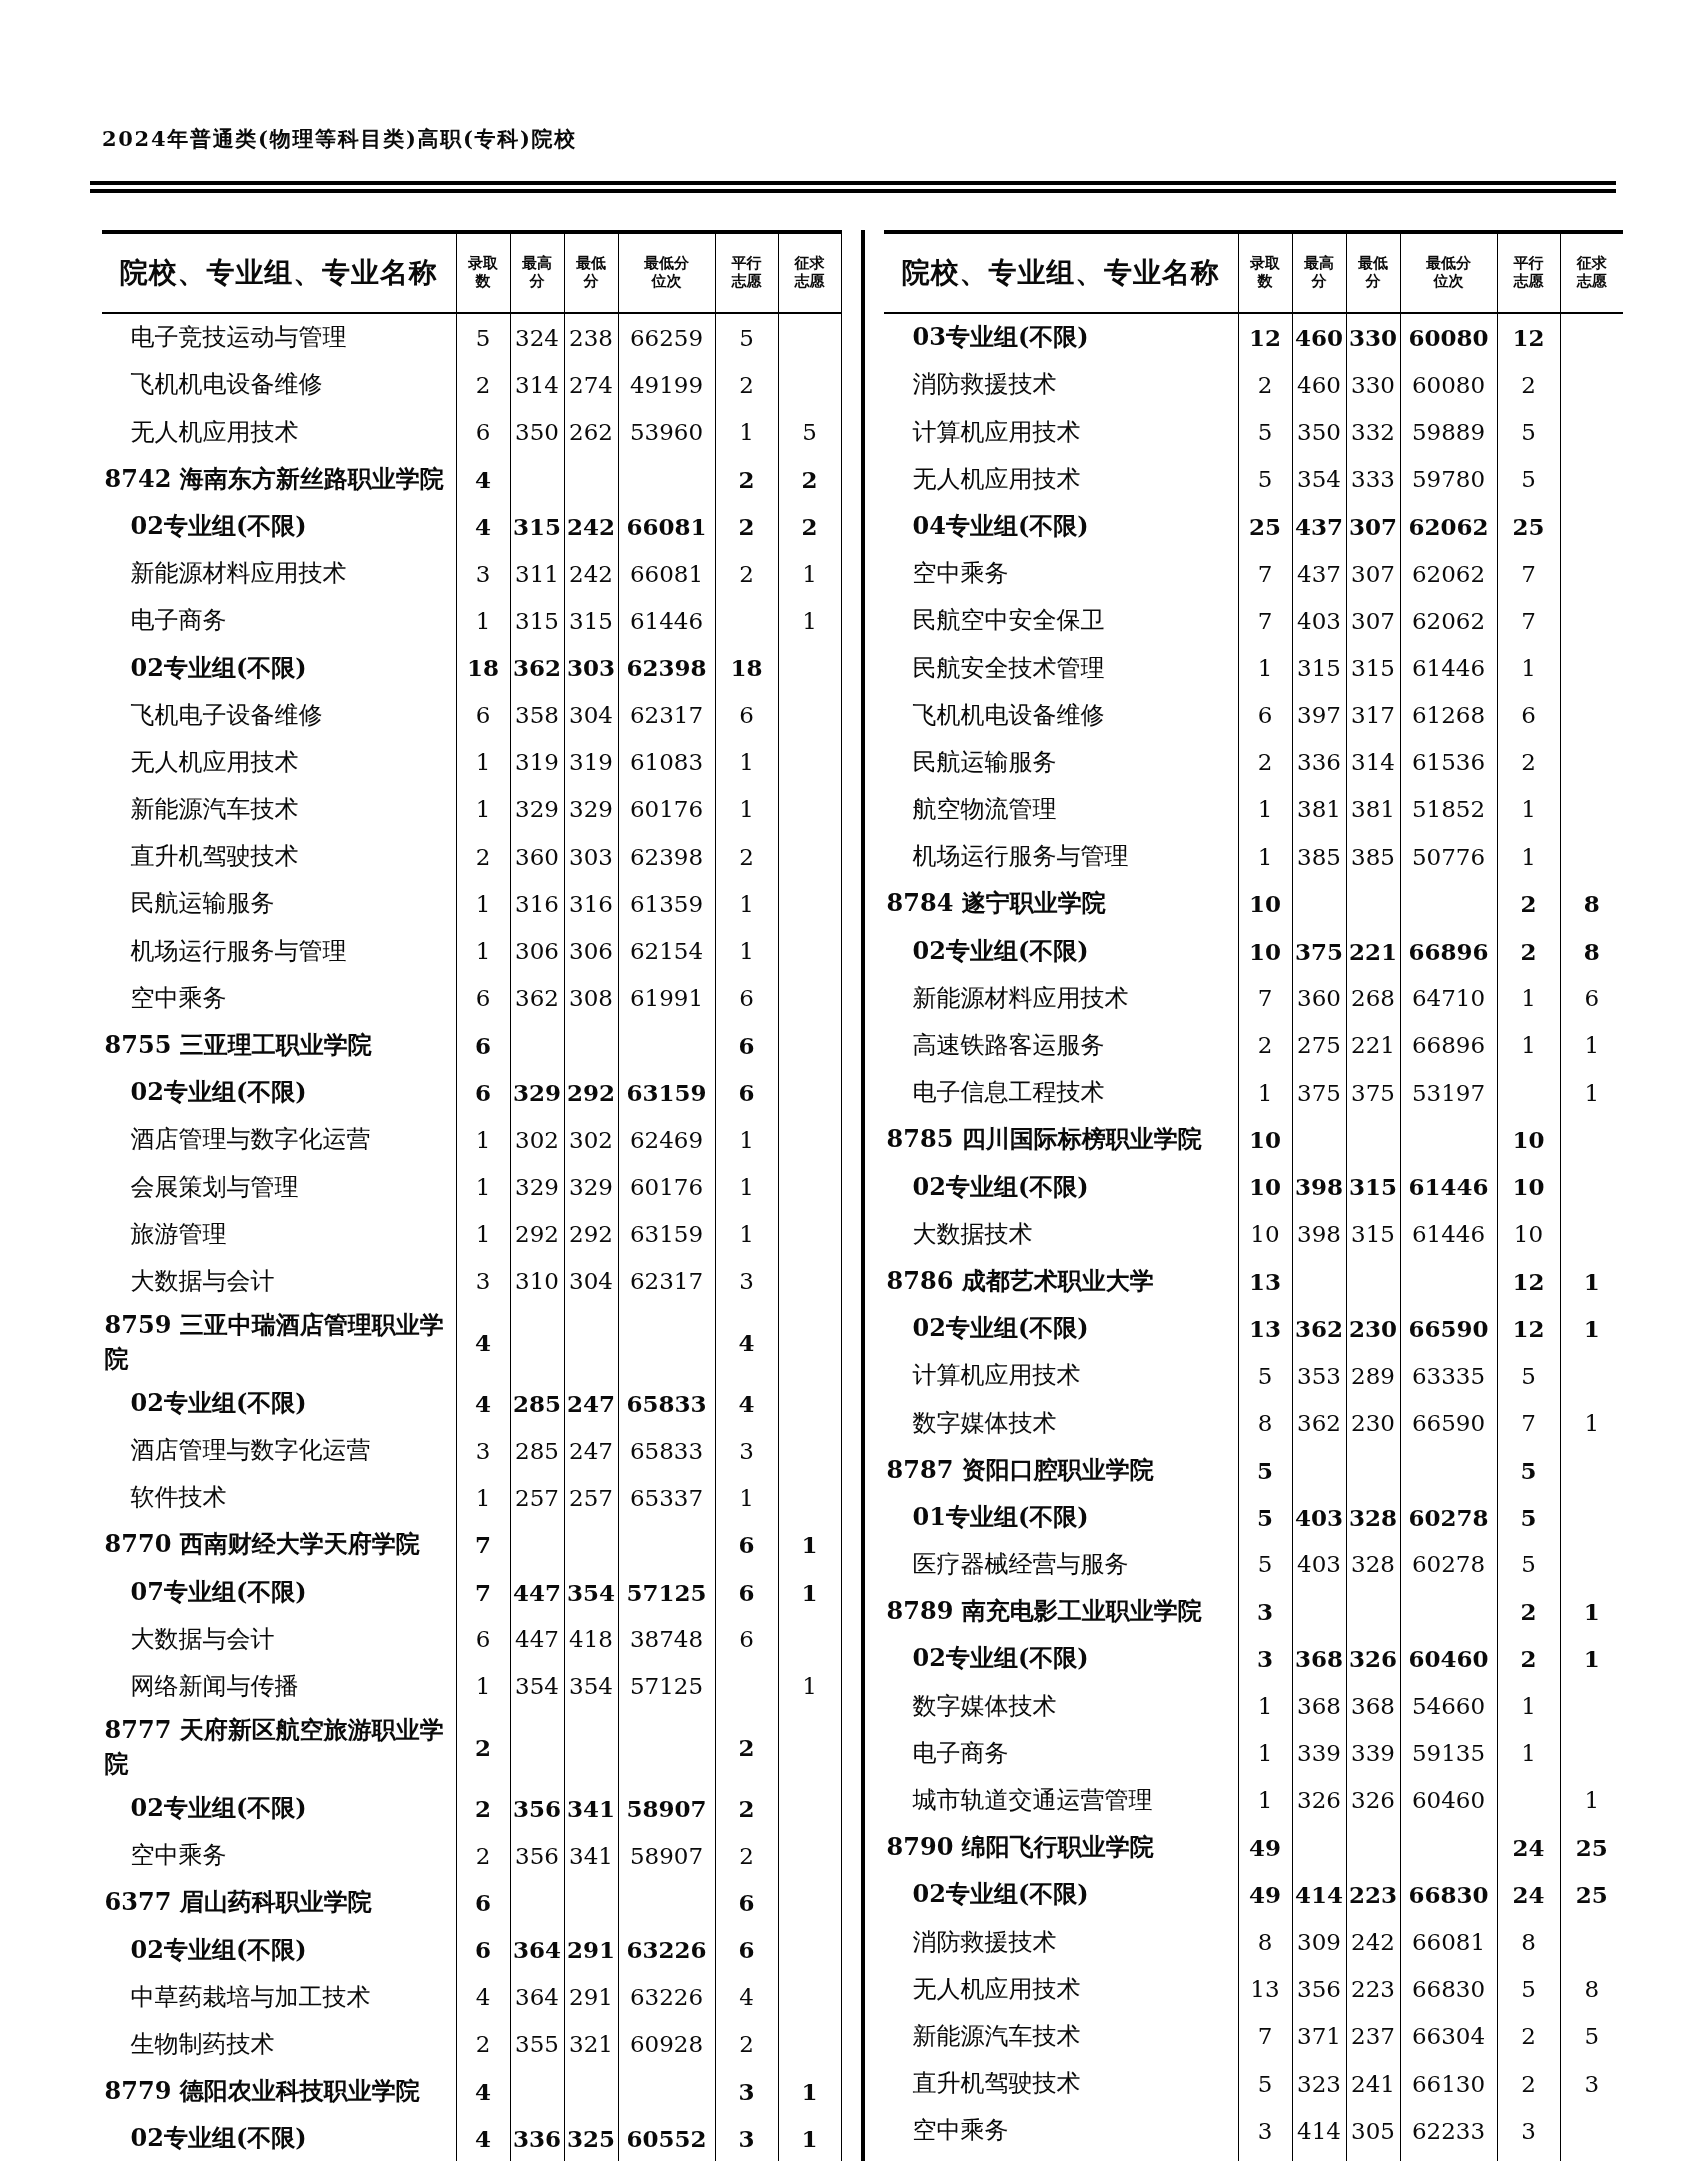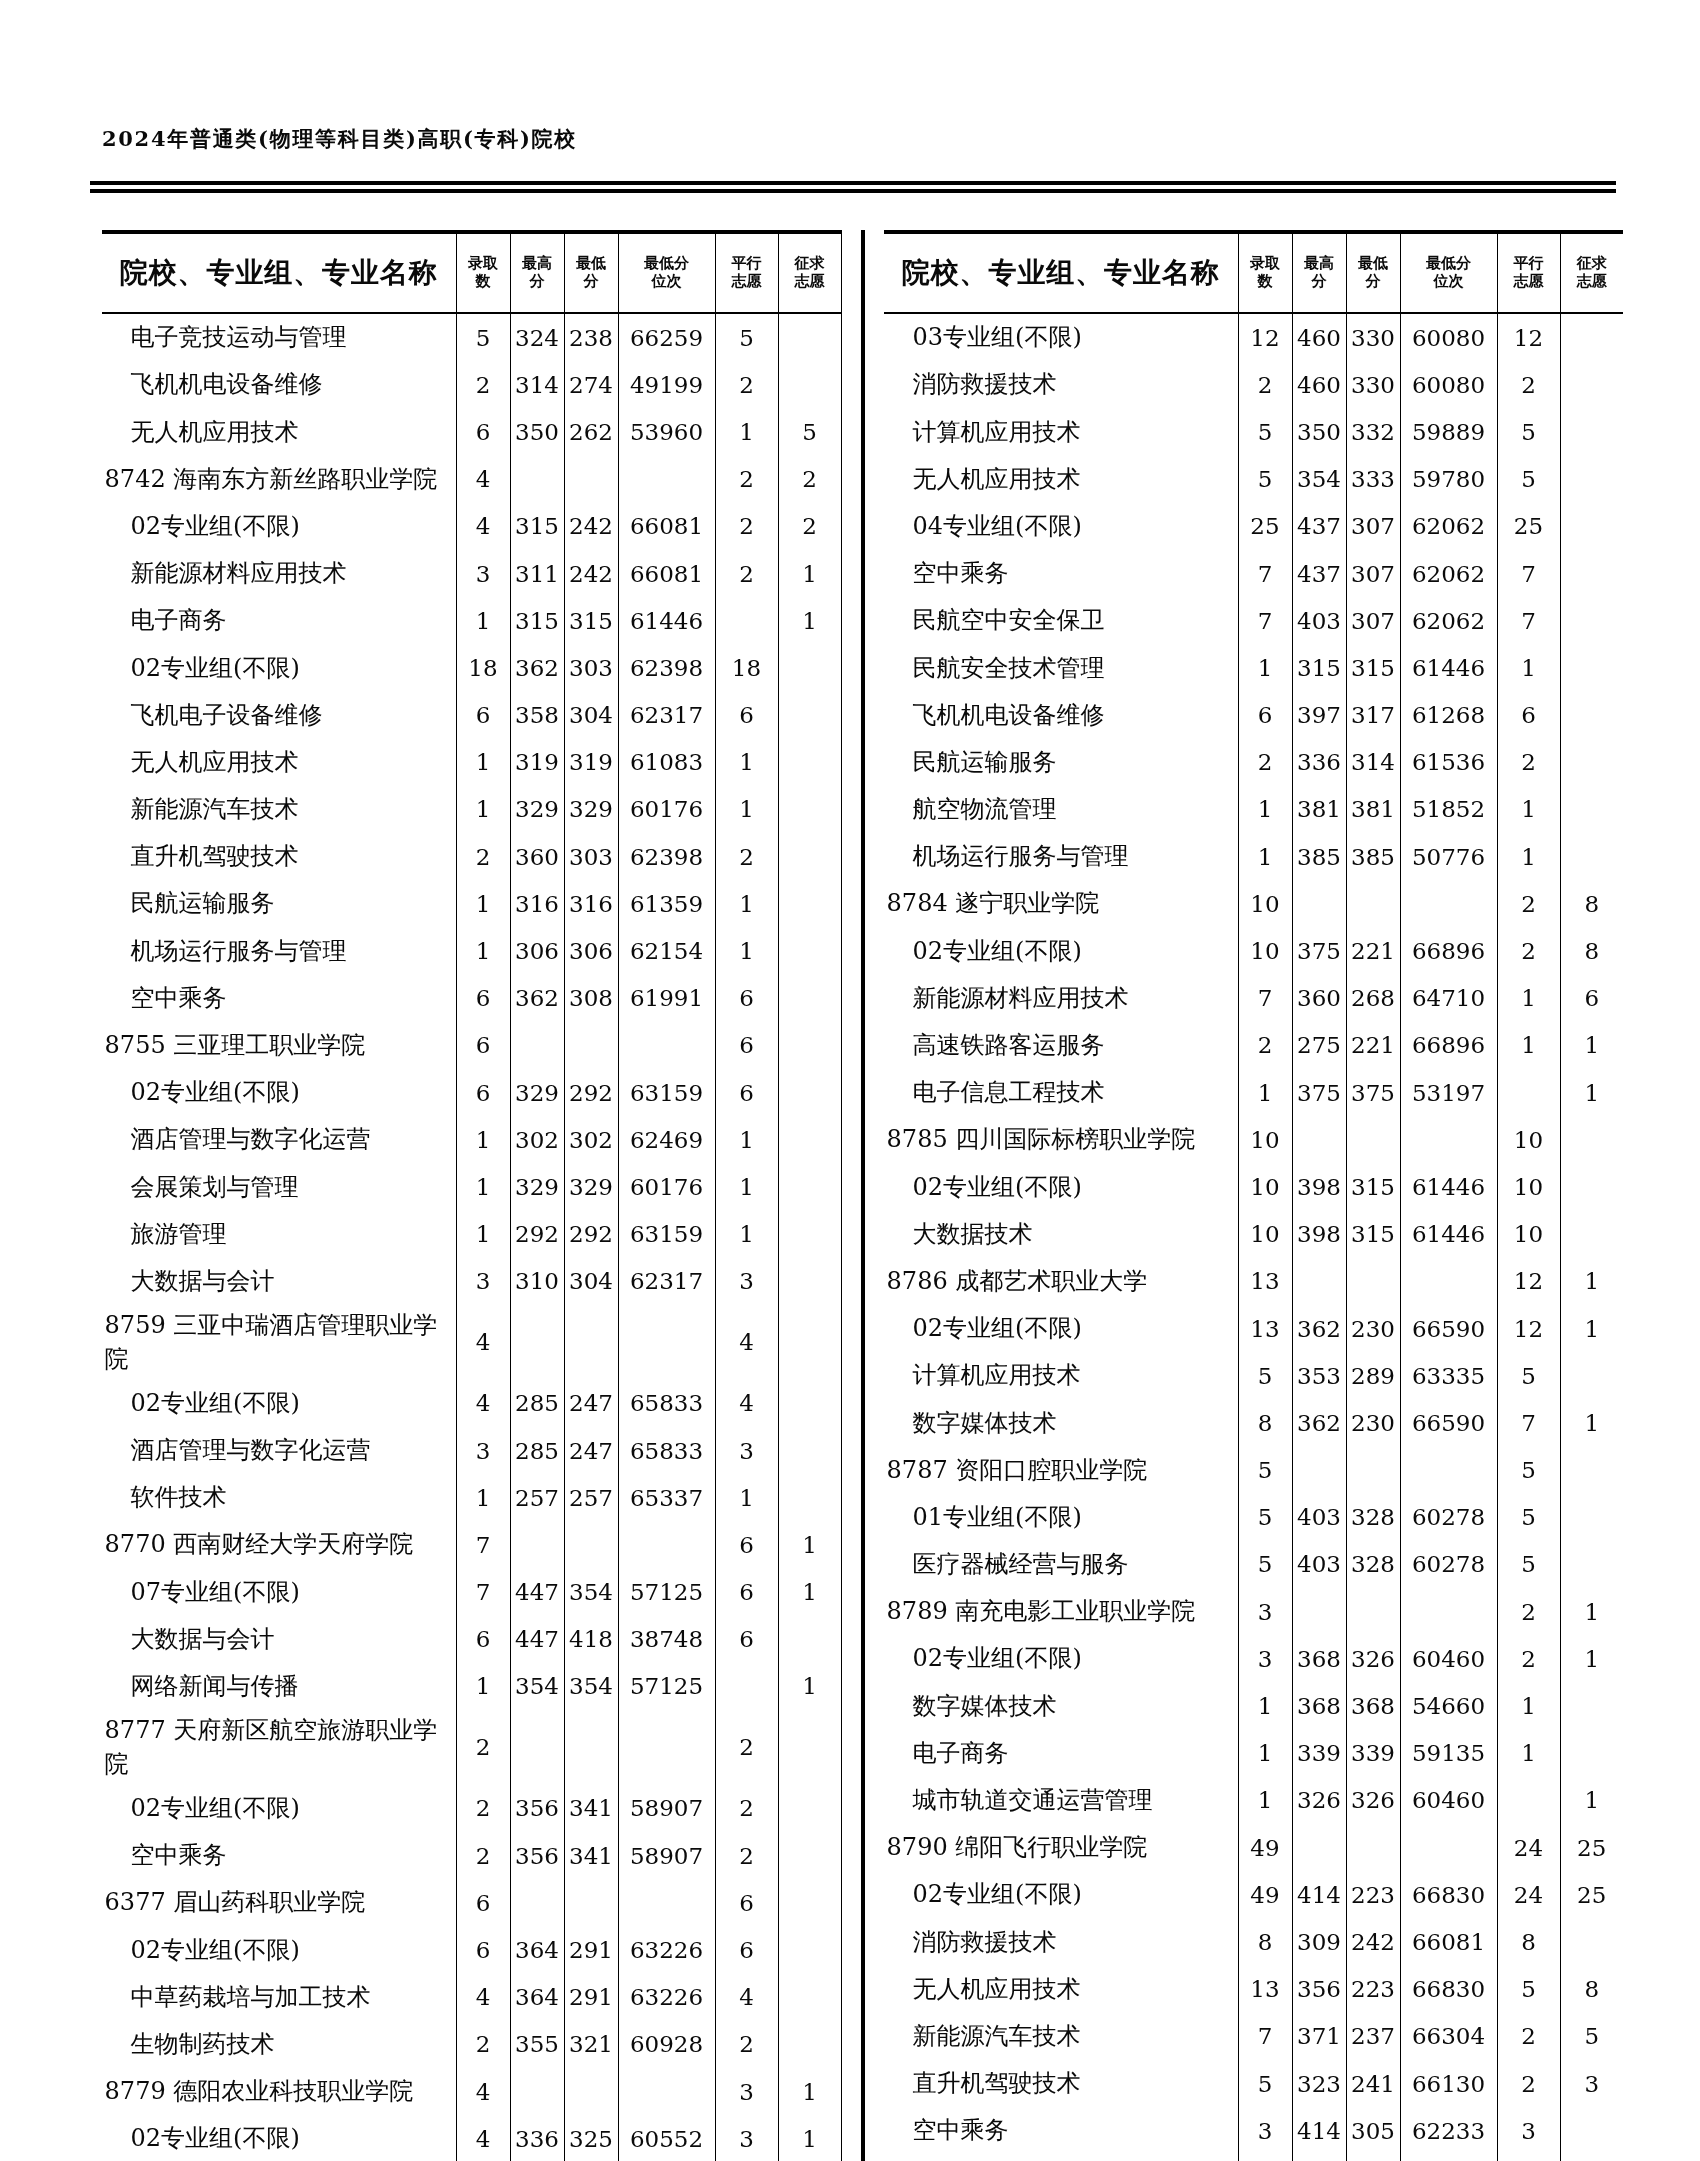--- a/index.html
+++ b/index.html
@@ -41,21 +41,21 @@
 
   table.vt td{
     height:42px;font-size:23px;text-align:center;vertical-align:middle;
   }
   table.vt.t-right td{height:42px;}
   table.vt td.name{
     text-align:left;font-size:24px;line-height:1.45;
     padding:2.6px 4.3px 2.6px 2.6px;
   }
   table.vt td.ind{padding-left:28.5px;}
-  tr.b{font-weight:400;margin-top:40px;}
+  tr.b{font-weight:700;margin-top:40px;}
 </style>
 </head>
 <body>
 
 <div class="page">
 
   <div class="page-title">2024年普通类(物理等科目类)高职(专科)院校</div>
   <div class="title-rule r1"></div>
   <div class="title-rule r2"></div>
 

